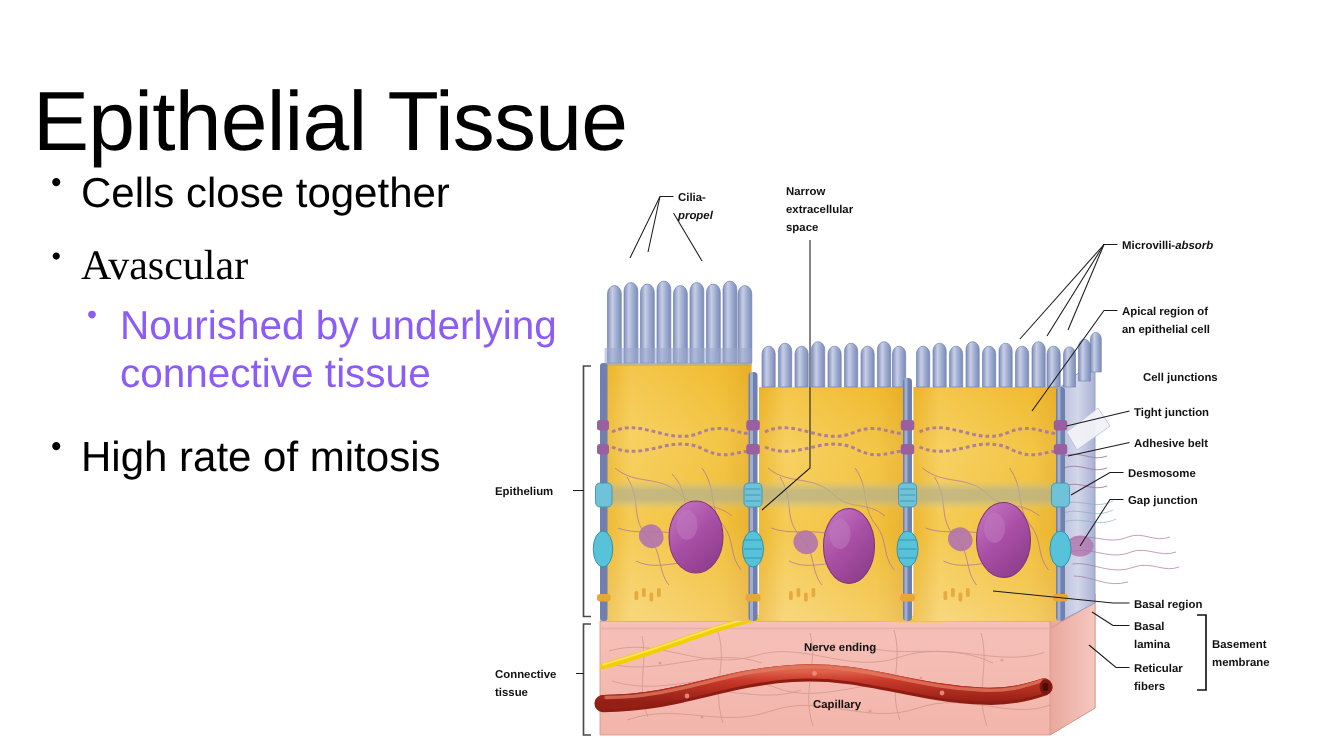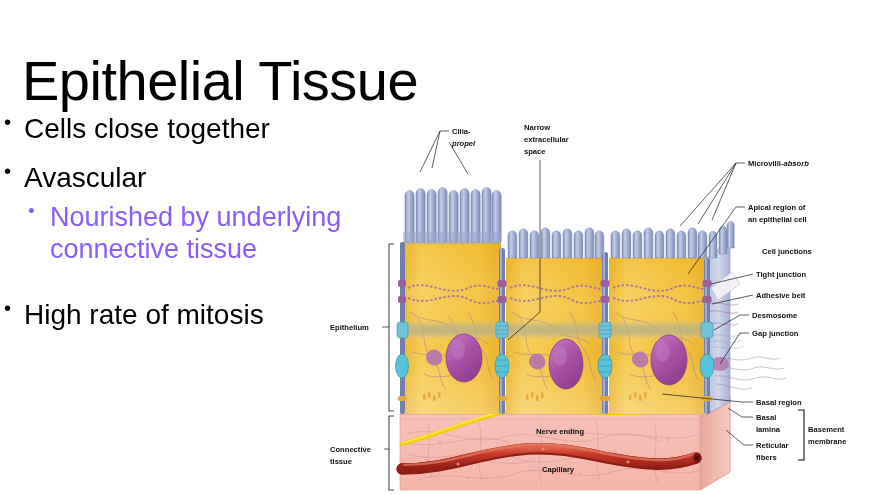--- a/index.html
+++ b/index.html
@@ -31,21 +31,21 @@
     line-height: 1.05;
     font-weight: 400;
     color: #000000;
     letter-spacing: -0.5px;
     white-space: nowrap;
   }
 
   
   #body-text {
     position: absolute;
-    left: 0;
+    left: 30px;
     top: 112px;
     width: 380px;
   }
   .bullet-l1 {
     position: relative;
     padding-left: 24px;
     font-size: 28px;
     line-height: 1.18;
     color: #000;
     margin-bottom: 16px;
@@ -68,21 +68,21 @@
     margin-top: 2px;
   }
   .bullet-l2::before {
     content: "\2022";
     position: absolute;
     left: 6px;
     top: -4px;
     font-size: 19px;
     line-height: 1.4;
   }
-  .tight { margin-bottom: 8px; }
+  .tight { margin-bottom: 8px; font-family: Liberation Serif, serif; }
 
   
   #figure {
     position: absolute;
     left: 328px;
     top: 112px;
     width: 552px;
     height: 383px;
   }
   #figure svg { display: block; }
@@ -116,21 +116,21 @@
 <body>
 
 <div id="slide">
 
   <h1 id="slide-title">Epithelial Tissue</h1>
 
   <div id="body-text">
     <div class="bullet-l1">Cells close together</div>
     <div class="bullet-l1 tight">Avascular</div>
     <div class="bullet-l2">Nourished by underlying connective tissue</div>
-    <div class="bullet-l1" style="margin-top:32px">High rate of mitosis</div>
+    <div class="bullet-l1" style="margin-top:22px">High rate of mitosis</div>
   </div>
 
   <div id="figure">
     <svg width="552" height="383" viewBox="0 0 552 383" xmlns="http://www.w3.org/2000/svg">
       <defs>
         <linearGradient id="cytoGrad" x1="0" y1="0" x2="0" y2="1">
           <stop offset="0%" stop-color="#f0b829"></stop>
           <stop offset="28%" stop-color="#f6cf5e"></stop>
           <stop offset="62%" stop-color="#f3c23f"></stop>
           <stop offset="100%" stop-color="#f9de9a"></stop>

